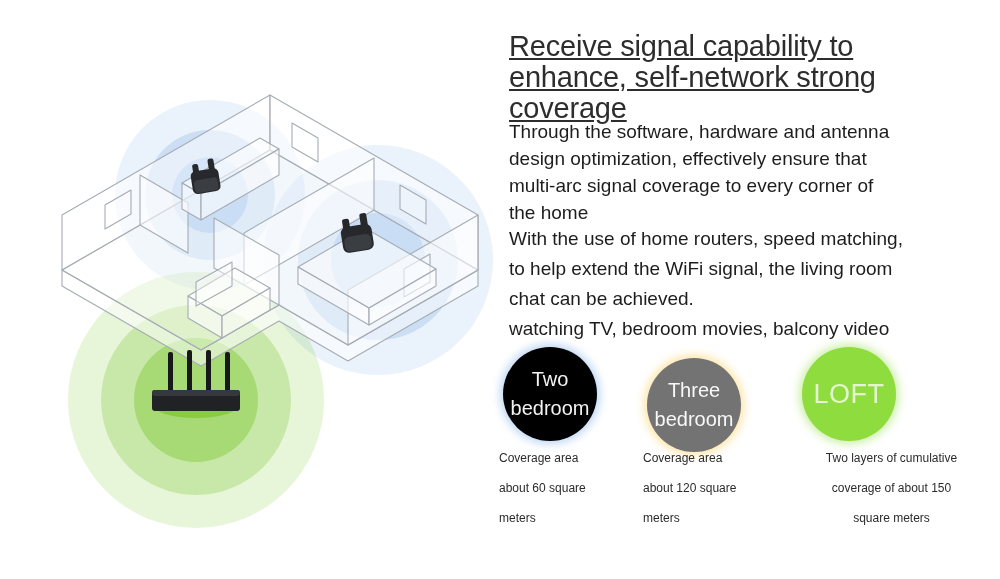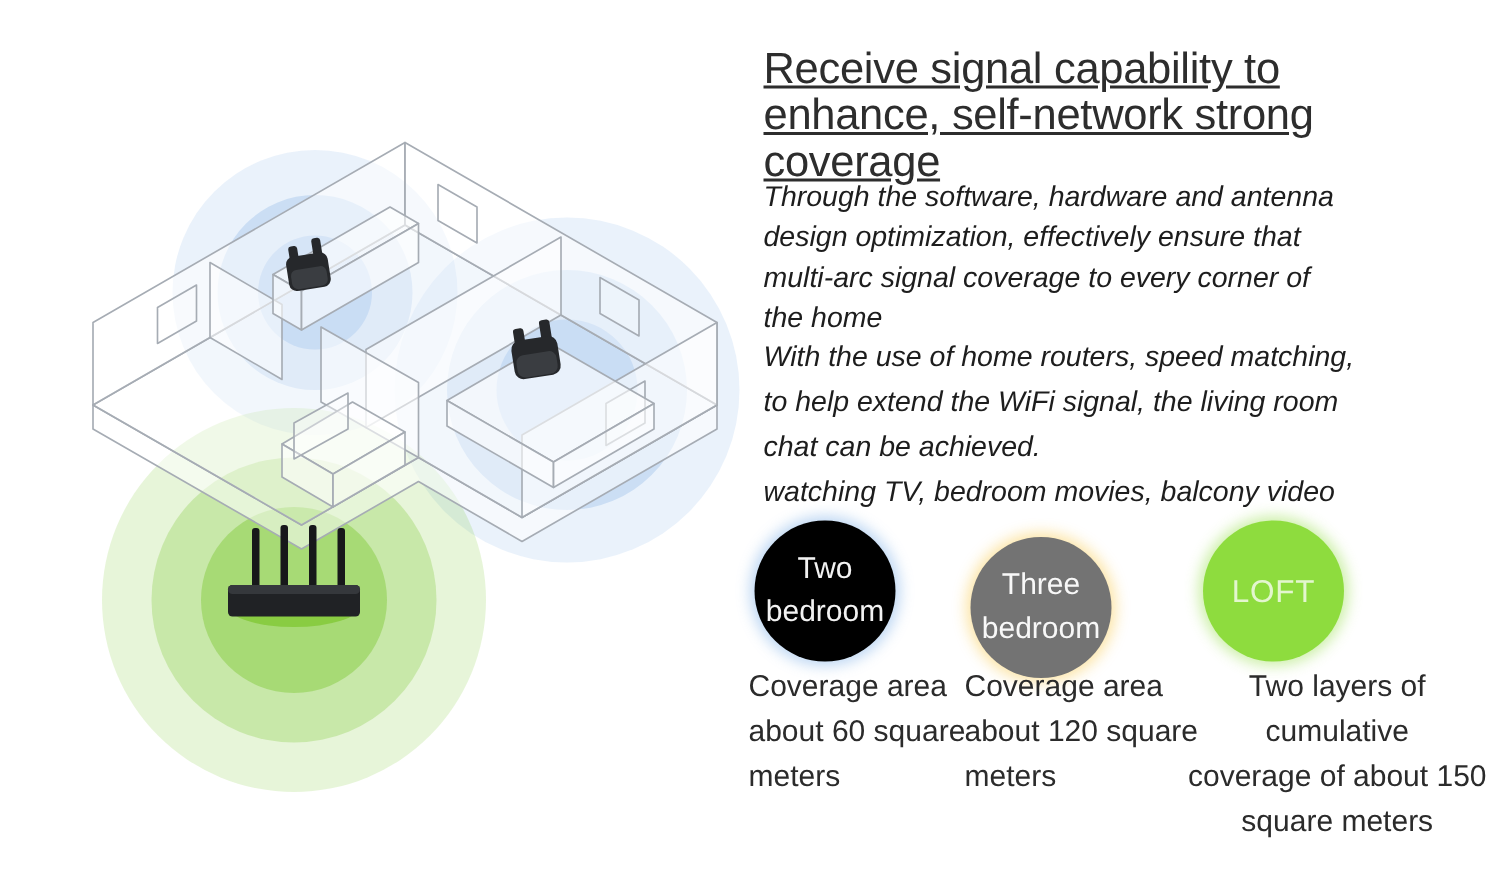--- a/index.html
+++ b/index.html
@@ -13,38 +13,38 @@
   
   .illu{position:absolute;left:0;top:0;width:500px;height:579px;}
 
   
   .title{
     position:absolute;left:509px;top:12px;width:470px;
     font-size:29px;line-height:31px;color:#2d2d2d;font-weight:400;
     letter-spacing:-0.2px;
   }
   .title div{display:block;text-decoration:underline;}
-  .para{position:absolute;left:509px;width:470px;color:#1d1d1d;font-size:19px;font-style:italic;}
+  .para{position:absolute;left:509px;width:470px;color:#1d1d1d;font-size:19px;}
   .p1{top:118px;line-height:27px;}
   .p2{top:224px;line-height:30px;}
   .para div{display:block;}
 
   
   .circle{
     position:absolute;width:94px;height:94px;border-radius:50%;
     display:flex;flex-direction:column;align-items:center;justify-content:center;
     text-align:center;font-size:20px;line-height:29px;color:rgba(255,255,255,.95);
   }
   .c-blue  {left:503px;top:347px;background:#000000;box-shadow:0 0 9px 3px rgba(92,156,226,.40);}
   .c-orange{left:647px;top:358px;background:#737373;box-shadow:0 0 9px 3px rgba(246,186,25,.38);}
   .c-green {left:802px;top:347px;background:#8edc3e;box-shadow:0 0 9px 3px rgba(142,220,62,.45);
-            color:rgba(255,255,255,.75);letter-spacing:.5px;font-size:21px;}
+            color:rgba(255,255,255,.75);letter-spacing:.5px;font-size:27px;}
   .circle span{display:block;}
 
-  .caption{position:absolute;top:443px;font-size:20px;line-height:30px;color:#2b2b2b;}
+  .caption{position:absolute;top:443px;font-size:12px;line-height:30px;color:#2b2b2b;}
   .cap1{left:499px;width:165px;}
   .cap2{left:643px;width:175px;}
   .cap3{left:789px;width:205px;text-align:center;}
   .caption div{display:block;}
 </style>
 </head>
 <body>
 
 <div class="stage">
 

